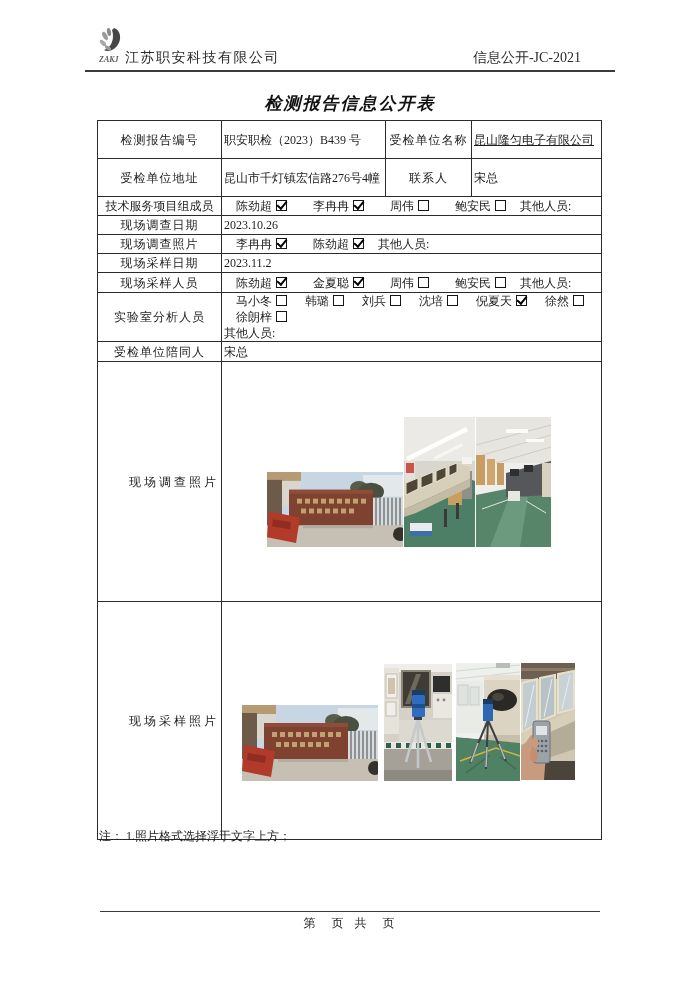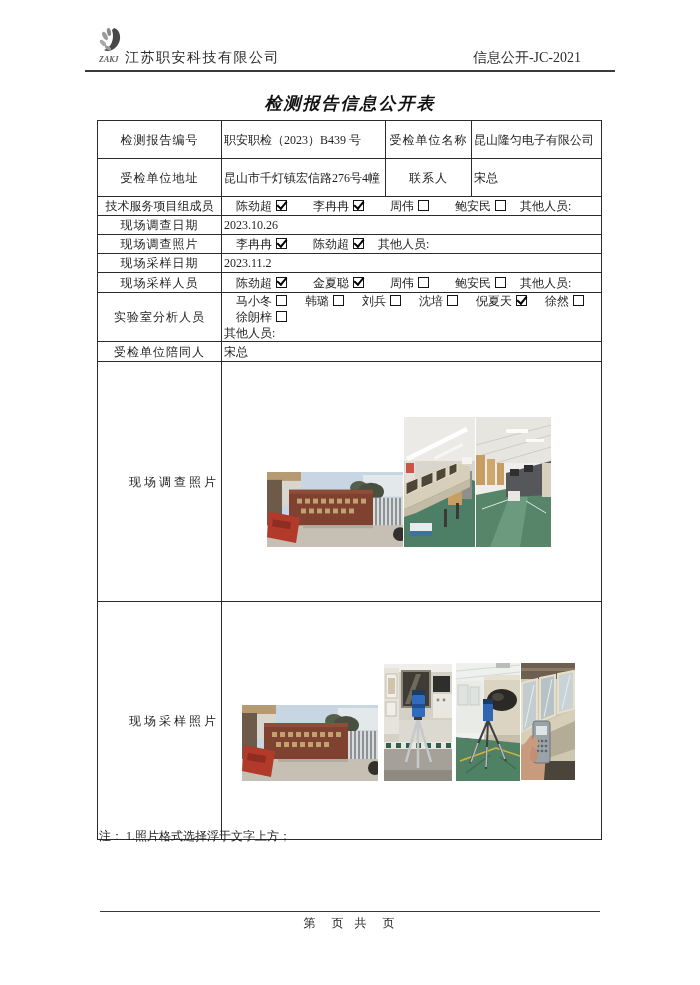--- a/index.html
+++ b/index.html
@@ -16,21 +16,21 @@
   .title{position:absolute;left:0;top:92px;width:700px;text-align:center;
          font-size:17px;font-weight:bold;letter-spacing:2px;color:#111;font-style:italic;}
 
   
   .tbl{position:absolute;left:90px;top:120px;width:504px;border-collapse:collapse;table-layout:fixed;margin-left:7px;}
   .tbl td{border:1px solid #2b2b2b;font-size:12px;line-height:16px;padding:0 2px;vertical-align:middle;overflow:hidden;}
   .lbl{text-align:center;letter-spacing:1px;}
   .tight{letter-spacing:0;font-family:Liberation Serif, serif;}
   .sp{letter-spacing:3px;text-align:right;}
   .c{}
-  .pad8{padding:0 8px;}
+  .pad8{padding:0 8px;text-decoration:underline;}
   .members{padding-left:7px;text-align:left;}
   .member{margin-right:14px;white-space:nowrap;padding-left:12px;}
   .dense .member{margin-right:6px;}
   .other-line{margin-top:0px;}
 
   
   .cb{display:inline-block;width:9px;height:9px;border:1.6px solid #151515;margin-left:4px;
       vertical-align:-1px;position:relative;background:#fff;}
   .cb.on::after{content:"";position:absolute;left:1.5px;top:-2.5px;width:3.5px;height:8px;
       border-right:2.2px solid #000;border-bottom:2.2px solid #000;transform:rotate(40deg);}

